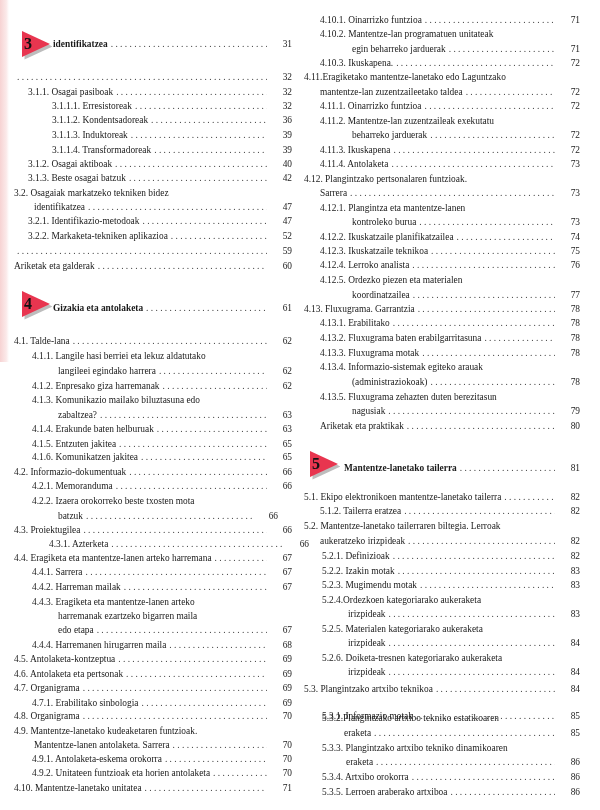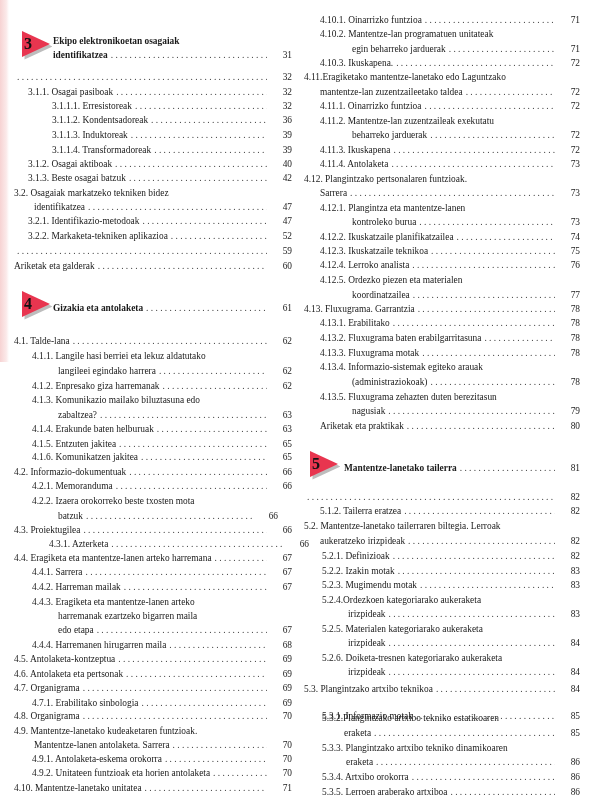--- a/index.html
+++ b/index.html
@@ -44,23 +44,20 @@
   <div class="chapter" style="left:6px; top:30px; width:272px;">
     <div class="badge">
       <svg width="32" height="30">
           <polygon points="3,2 3,28 31,15" fill="#bdbdbd" transform="translate(1.5,1.5)"></polygon>
           <polygon points="2,1 2,27 30,14" fill="#e8354f"></polygon>
         </svg>
       <span class="num">3</span>
     </div>
   </div>
   <div class="entry" style="left:39px; top:36px; width:239px;">
-    <div class="row">
-        <span class="txt" style="font-weight:bold">Ekipo elektronikoetan osagaiak</span>
-      </div>
     <div class="row" style="margin-top:3px">
         <span class="txt" style="font-weight:bold">identifikatzea</span>
         <span class="dots"></span>
         <span class="pg">31</span>
       </div>
   </div>
 
   <div id="left-list">
       <div class="entry" style="top: 72px; left: 0px; width: 278px;">
         <div class="row">
@@ -572,20 +569,21 @@
       </div>
       <div class="entry" style="top: 421px; left: 16px; width: 260px;">
         <div class="row">
           <span class="txt">Ariketak eta praktikak</span>
           <span class="dots"></span>
           <span class="pg">80</span>
         </div>
       </div>
       <div class="entry" style="top: 492px; left: 0px; width: 276px;">
         <div class="row">
+          <span class="txt">5.1. Ekipo elektronikoen mantentze-lanetako tailerra</span>
           <span class="dots"></span>
           <span class="pg">82</span>
         </div>
       </div>
       <div class="entry" style="top: 506px; left: 16px; width: 260px;">
         <div class="row">
           <span class="txt">5.1.2. Tailerra eratzea</span>
           <span class="dots"></span>
           <span class="pg">82</span>
         </div>

